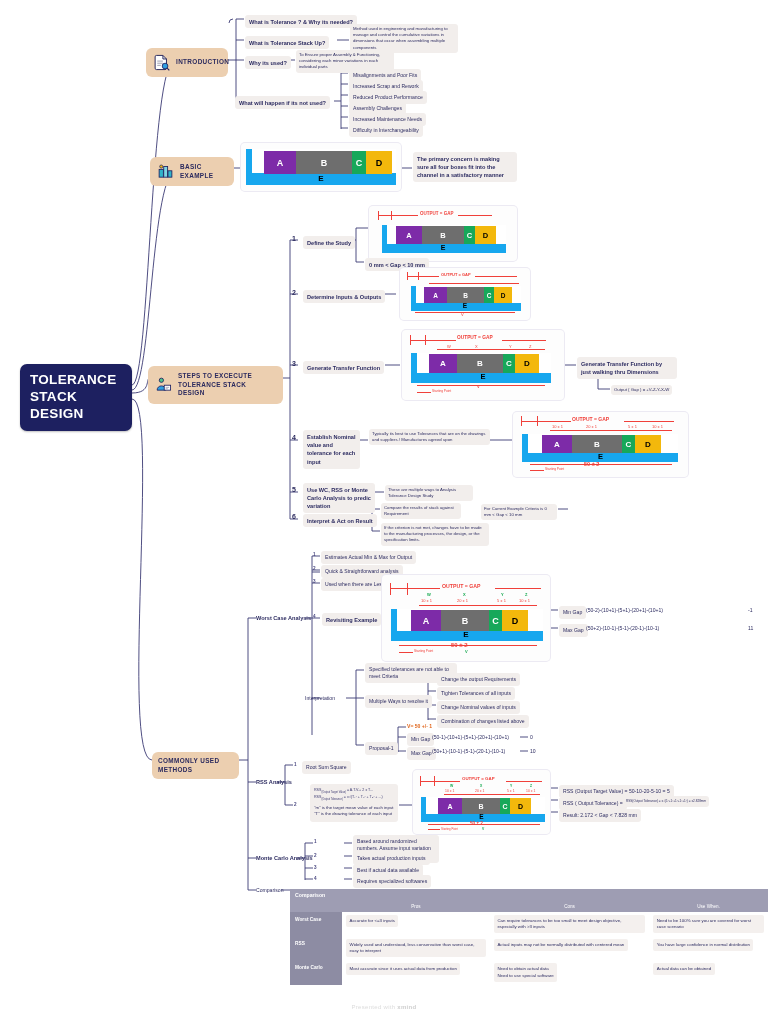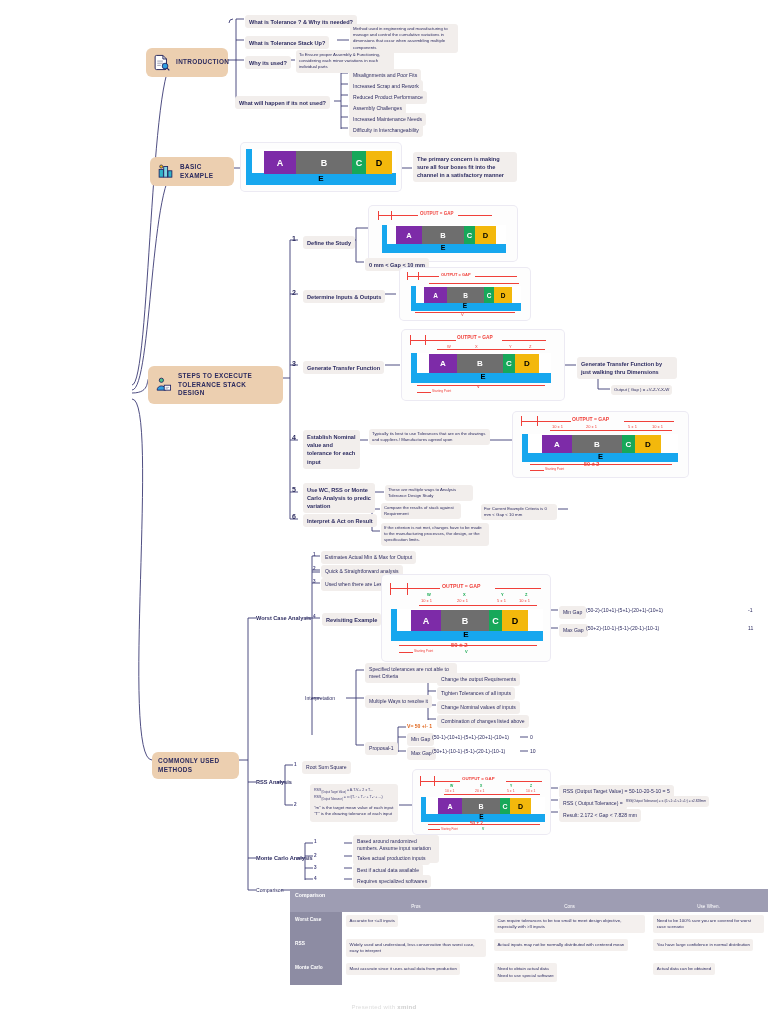--- a/index.html
+++ b/index.html
@@ -200,20 +200,24 @@
     <path d="M305 879 L313 879"></path>
     <path d="M344 843 L352 843"></path>
     <path d="M344 856 L352 856"></path>
     <path d="M344 868 L352 868"></path>
     <path d="M344 879 L352 879"></path>
 
     <path d="M281 890 L296 890"></path>
   </g>
 </svg>
 
+<div class="node central" style="left:20px; top:364px; width:112px;">
+  <div>TOLERANCE</div>
+  <div>STACK DESIGN</div>
+</div>
 
 <div class="node branch" style="left:146px; top:48px; width:82px;">
   <span class="ico">
     <svg viewBox="0 0 24 24" width="17" height="17">
       <path d="M5 2h9l5 5v13a2 2 0 0 1-2 2H5a2 2 0 0 1-2-2V4a2 2 0 0 1 2-2z" fill="#ffffff" stroke="#2b2a5e" stroke-width="1.4"></path>
       <path d="M14 2v5h5" fill="none" stroke="#2b2a5e" stroke-width="1.4"></path>
       <path d="M6 10h8M6 13h8M6 16h5" stroke="#8d8ca3" stroke-width="1.2"></path>
       <circle cx="17" cy="17" r="4" fill="#2f9ee0" stroke="#1d2060" stroke-width="1.2"></circle>
       <path d="M20 20l3 3" stroke="#1d2060" stroke-width="1.6"></path>
     </svg>

